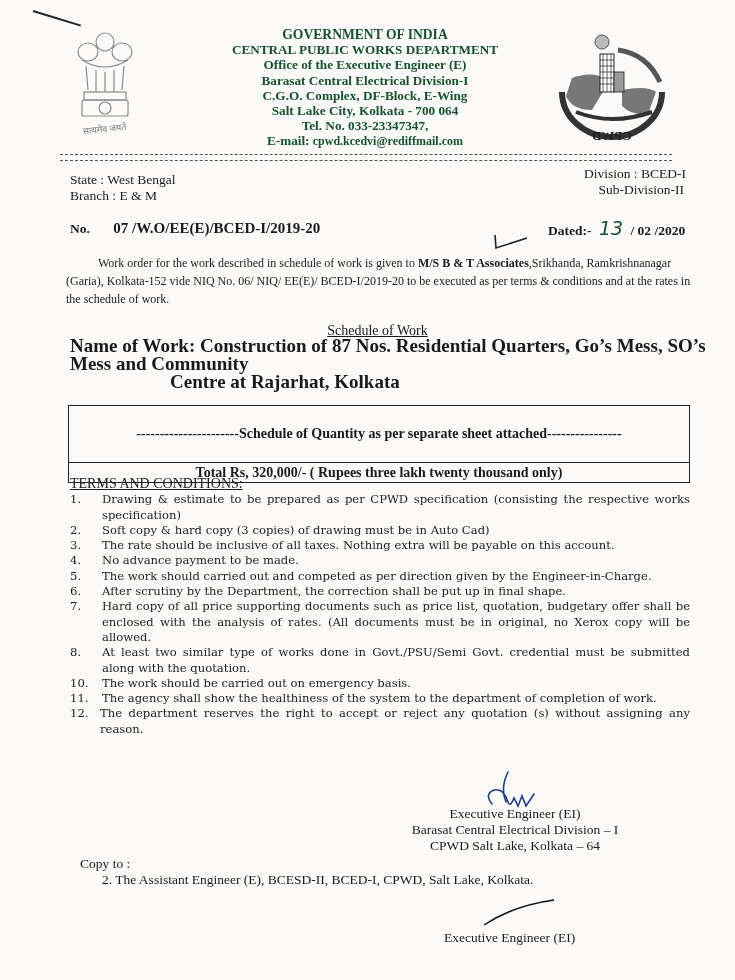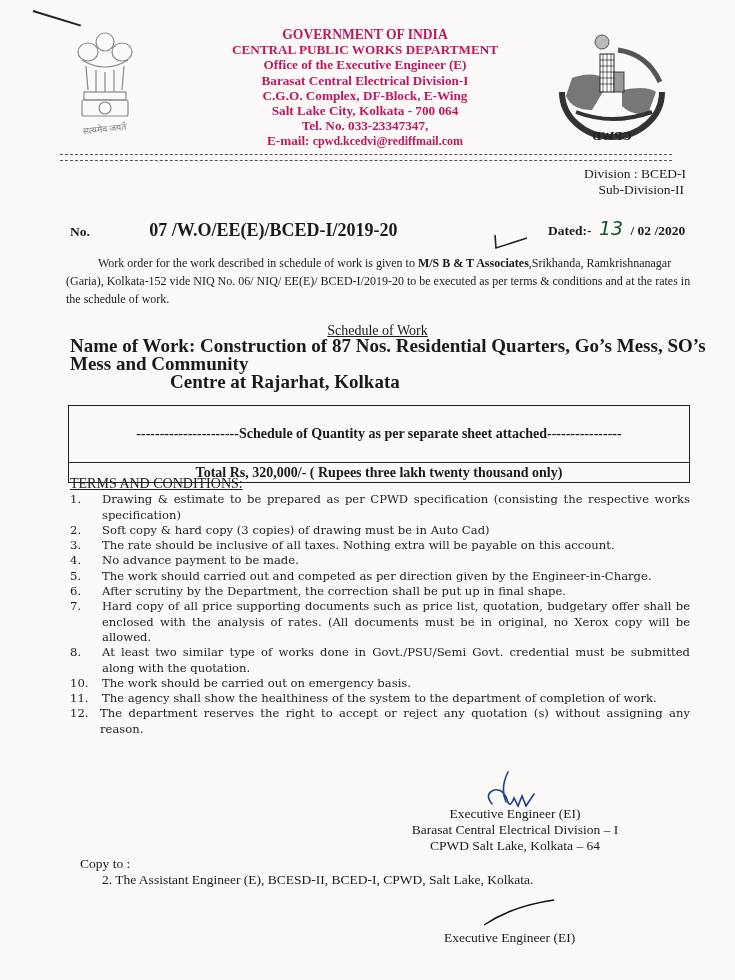--- a/index.html
+++ b/index.html
@@ -14,37 +14,37 @@
     .pen-mark-top {
       position: absolute; left: 33px; top: 10px; width: 50px; height: 2px;
       background: #222; transform: rotate(17deg); transform-origin: left center;
     }
     
     .emblem { position: absolute; left: 60px; top: 28px; width: 90px; height: 112px; }
     .cpwd-logo { position: absolute; left: 552px; top: 30px; width: 120px; height: 115px; }
     .header-block {
       position: absolute; left: 200px; top: 27px; width: 330px;
       text-align: center; font-family: "Liberation Serif", serif;
-      font-size: 13.2px; line-height: 15.2px; font-weight: bold; color: #be185d;
+      font-size: 13.2px; line-height: 15.2px; font-weight: bold; color: #14532d;
     }
     .header-block .gov { font-size: 13.6px; }
     .header-block .email .lbl { font-weight: bold; }
     .header-block .email .val { font-weight: bold; font-size: 12px; }
     .double-rule {
       position: absolute; left: 60px; top: 154px; width: 612px; height: 5px;
       border-top: 1.5px dashed #555; border-bottom: 1.5px dashed #555;
     }
     
     .meta { position: absolute; font-size: 13.5px; line-height: 16px; }
     .meta-left { left: 70px; top: 172px; }
     .meta-right { left: 576px; top: 166px; text-align: right; width: 110px; }
     .meta-right div:nth-child(2) { padding-right: 2px; }
     .ref-no { position: absolute; left: 70px; top: 220px; font-size: 13.5px; font-weight: bold; }
     .ref-no .no-lbl { margin-right: 20px; }
-    .ref-no .no-val { font-weight: bold; font-size: 18px; margin-left: 36px; }
+    .ref-no .no-val { font-weight: bold; font-size: 15px; }
     .dated { position: absolute; left: 548px; top: 217px; font-size: 13.5px; font-weight: bold; }
     .dated .hand { font-family: "DejaVu Sans", sans-serif; font-weight: normal; font-style: italic; font-size: 19px; color: #14532d; margin: 0 4px; }
     .check-mark { position: absolute; left: 493px; top: 233px; width: 36px; height: 18px; }
     
     .para {
       position: absolute; left: 66px; top: 254px; width: 630px;
       font-size: 12px; line-height: 18px;
     }
     .para .indent { display: inline-block; width: 32px; }
     .para b { font-weight: bold; }
@@ -142,20 +142,24 @@
         <line x1="48" y1="48" x2="62" y2="48"></line>
         <line x1="48" y1="54" x2="62" y2="54"></line>
     </g>
     <rect x="62" y="42" width="10" height="20" fill="#999" stroke="#222" stroke-width="0.8"></rect>
     <path d="M24 82 Q60 96 100 82" fill="none" stroke="#333" stroke-width="4"></path>
     <text x="60" y="110" font-size="13" font-weight="bold" fill="#222" text-anchor="middle" transform="scale(-1,1) translate(-120,0)">CPWD</text>
   </svg>
 
   <div class="double-rule"></div>
 
+  <div class="meta meta-left">
+    <div>State :  West Bengal</div>
+    <div>Branch : E &amp; M</div>
+  </div>
   <div class="meta meta-right">
     <div>Division : BCED-I</div>
     <div>Sub-Division-II</div>
   </div>
 
   <div class="ref-no">
     <span class="no-lbl">No.</span>
     <span class="no-val">07 /W.O/EE(E)/BCED-I/2019-20</span>
   </div>
   <div class="dated">

